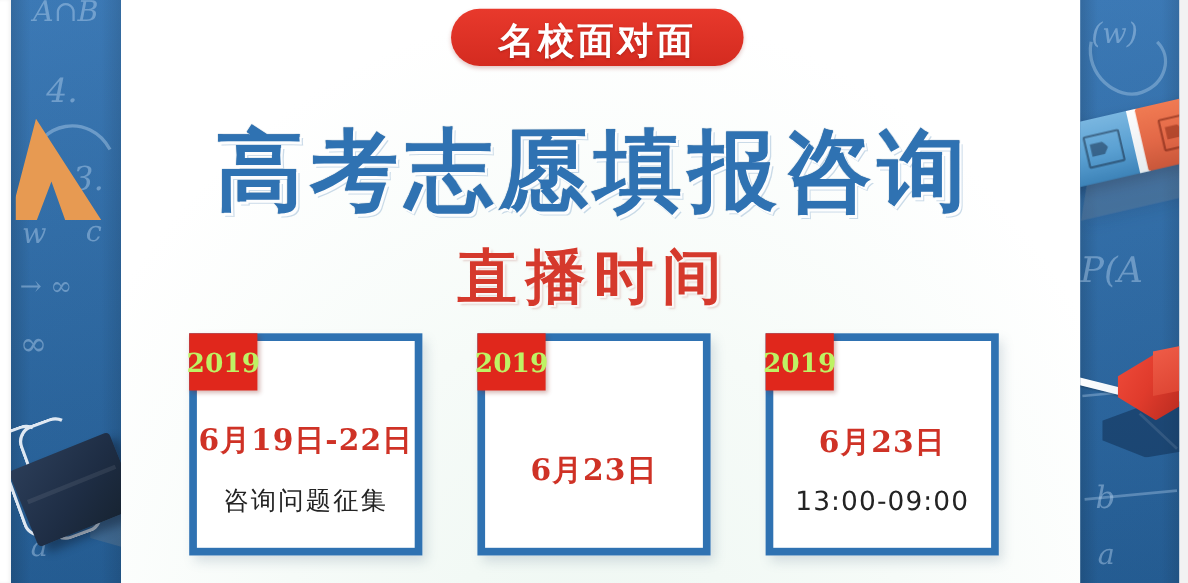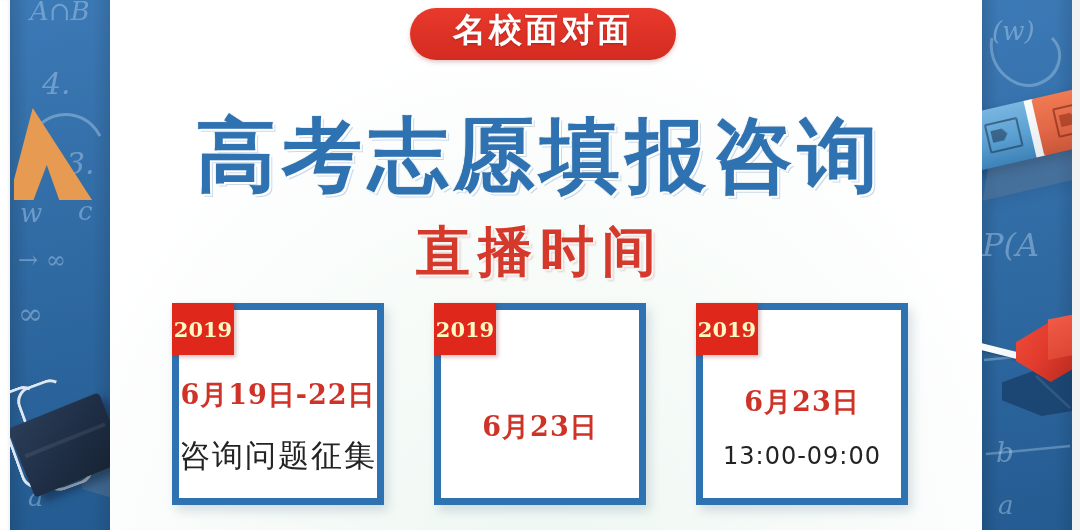--- a/index.html
+++ b/index.html
@@ -147,21 +147,21 @@
     position:absolute;left:44px;top:36px;width:106px;
     text-align:center;font-size:9.5px;font-weight:700;color:#1d1d1b;
     letter-spacing:.3px;white-space:nowrap;
   }
 
   .badge{
     position:absolute;left:410px;top:8px;width:266px;height:52px;
     background:linear-gradient(180deg,#e8392c 0%,#d42b20 100%);
     border-radius:26px;
     box-shadow:0 2px 4px rgba(140,25,18,.25);
-    display:flex;align-items:flex-start;justify-content:center;
+    display:flex;align-items:flex-end;justify-content:center;
   }
   .badge span{
     font-family:"DejaVu Sans","Liberation Sans",sans-serif;
     font-size:33px;font-weight:700;color:#ffffff;letter-spacing:3px;
     text-shadow:0 1px 2px rgba(120,20,15,.45);
   }
 
   .title{
     position:absolute;left:0;top:78px;width:1080px;text-align:center;margin-top:25px;
   }
@@ -201,38 +201,38 @@
   .card.c2{left:434px;}
   .card.c3{left:696px;}
   .card .year{
     position:absolute;left:-7px;top:-7px;width:62px;height:52px;
     background:#e0271c;
     display:flex;align-items:center;justify-content:center;
     box-shadow:2px 2px 4px rgba(120,25,18,.3);
   }
   .card .year span{
     font-family:"DejaVu Serif","Liberation Serif",serif;
-    font-size:21px;font-weight:700;color:#fef9c3;letter-spacing:0px;
+    font-size:24px;font-weight:700;color:#bef264;letter-spacing:0px;
   }
   .card .inner{
     position:absolute;left:0;top:45px;right:0;bottom:0;
     display:flex;flex-direction:column;align-items:center;justify-content:center;
     gap:22px;
   }
   .card .date{
     font-family:"DejaVu Serif","Liberation Serif",serif;
     font-size:27px;font-weight:700;color:#cf3226;letter-spacing:1px;
     white-space:nowrap;
   }
   .card .detail{
     font-family:"DejaVu Sans","Liberation Sans",sans-serif;
     font-size:24px;font-weight:400;color:#232323;letter-spacing:1px;
     white-space:nowrap;
   }
-  .card.c1 .detail{letter-spacing:2px;font-size:31px;}
+  .card.c1 .detail{letter-spacing:2px;font-size:23px;}
 </style>
 </head>
 <body>
 
 <div class="poster">
 
   <div class="edge l"></div>
   <div class="edge r"></div>
 
   <div class="strip left">

